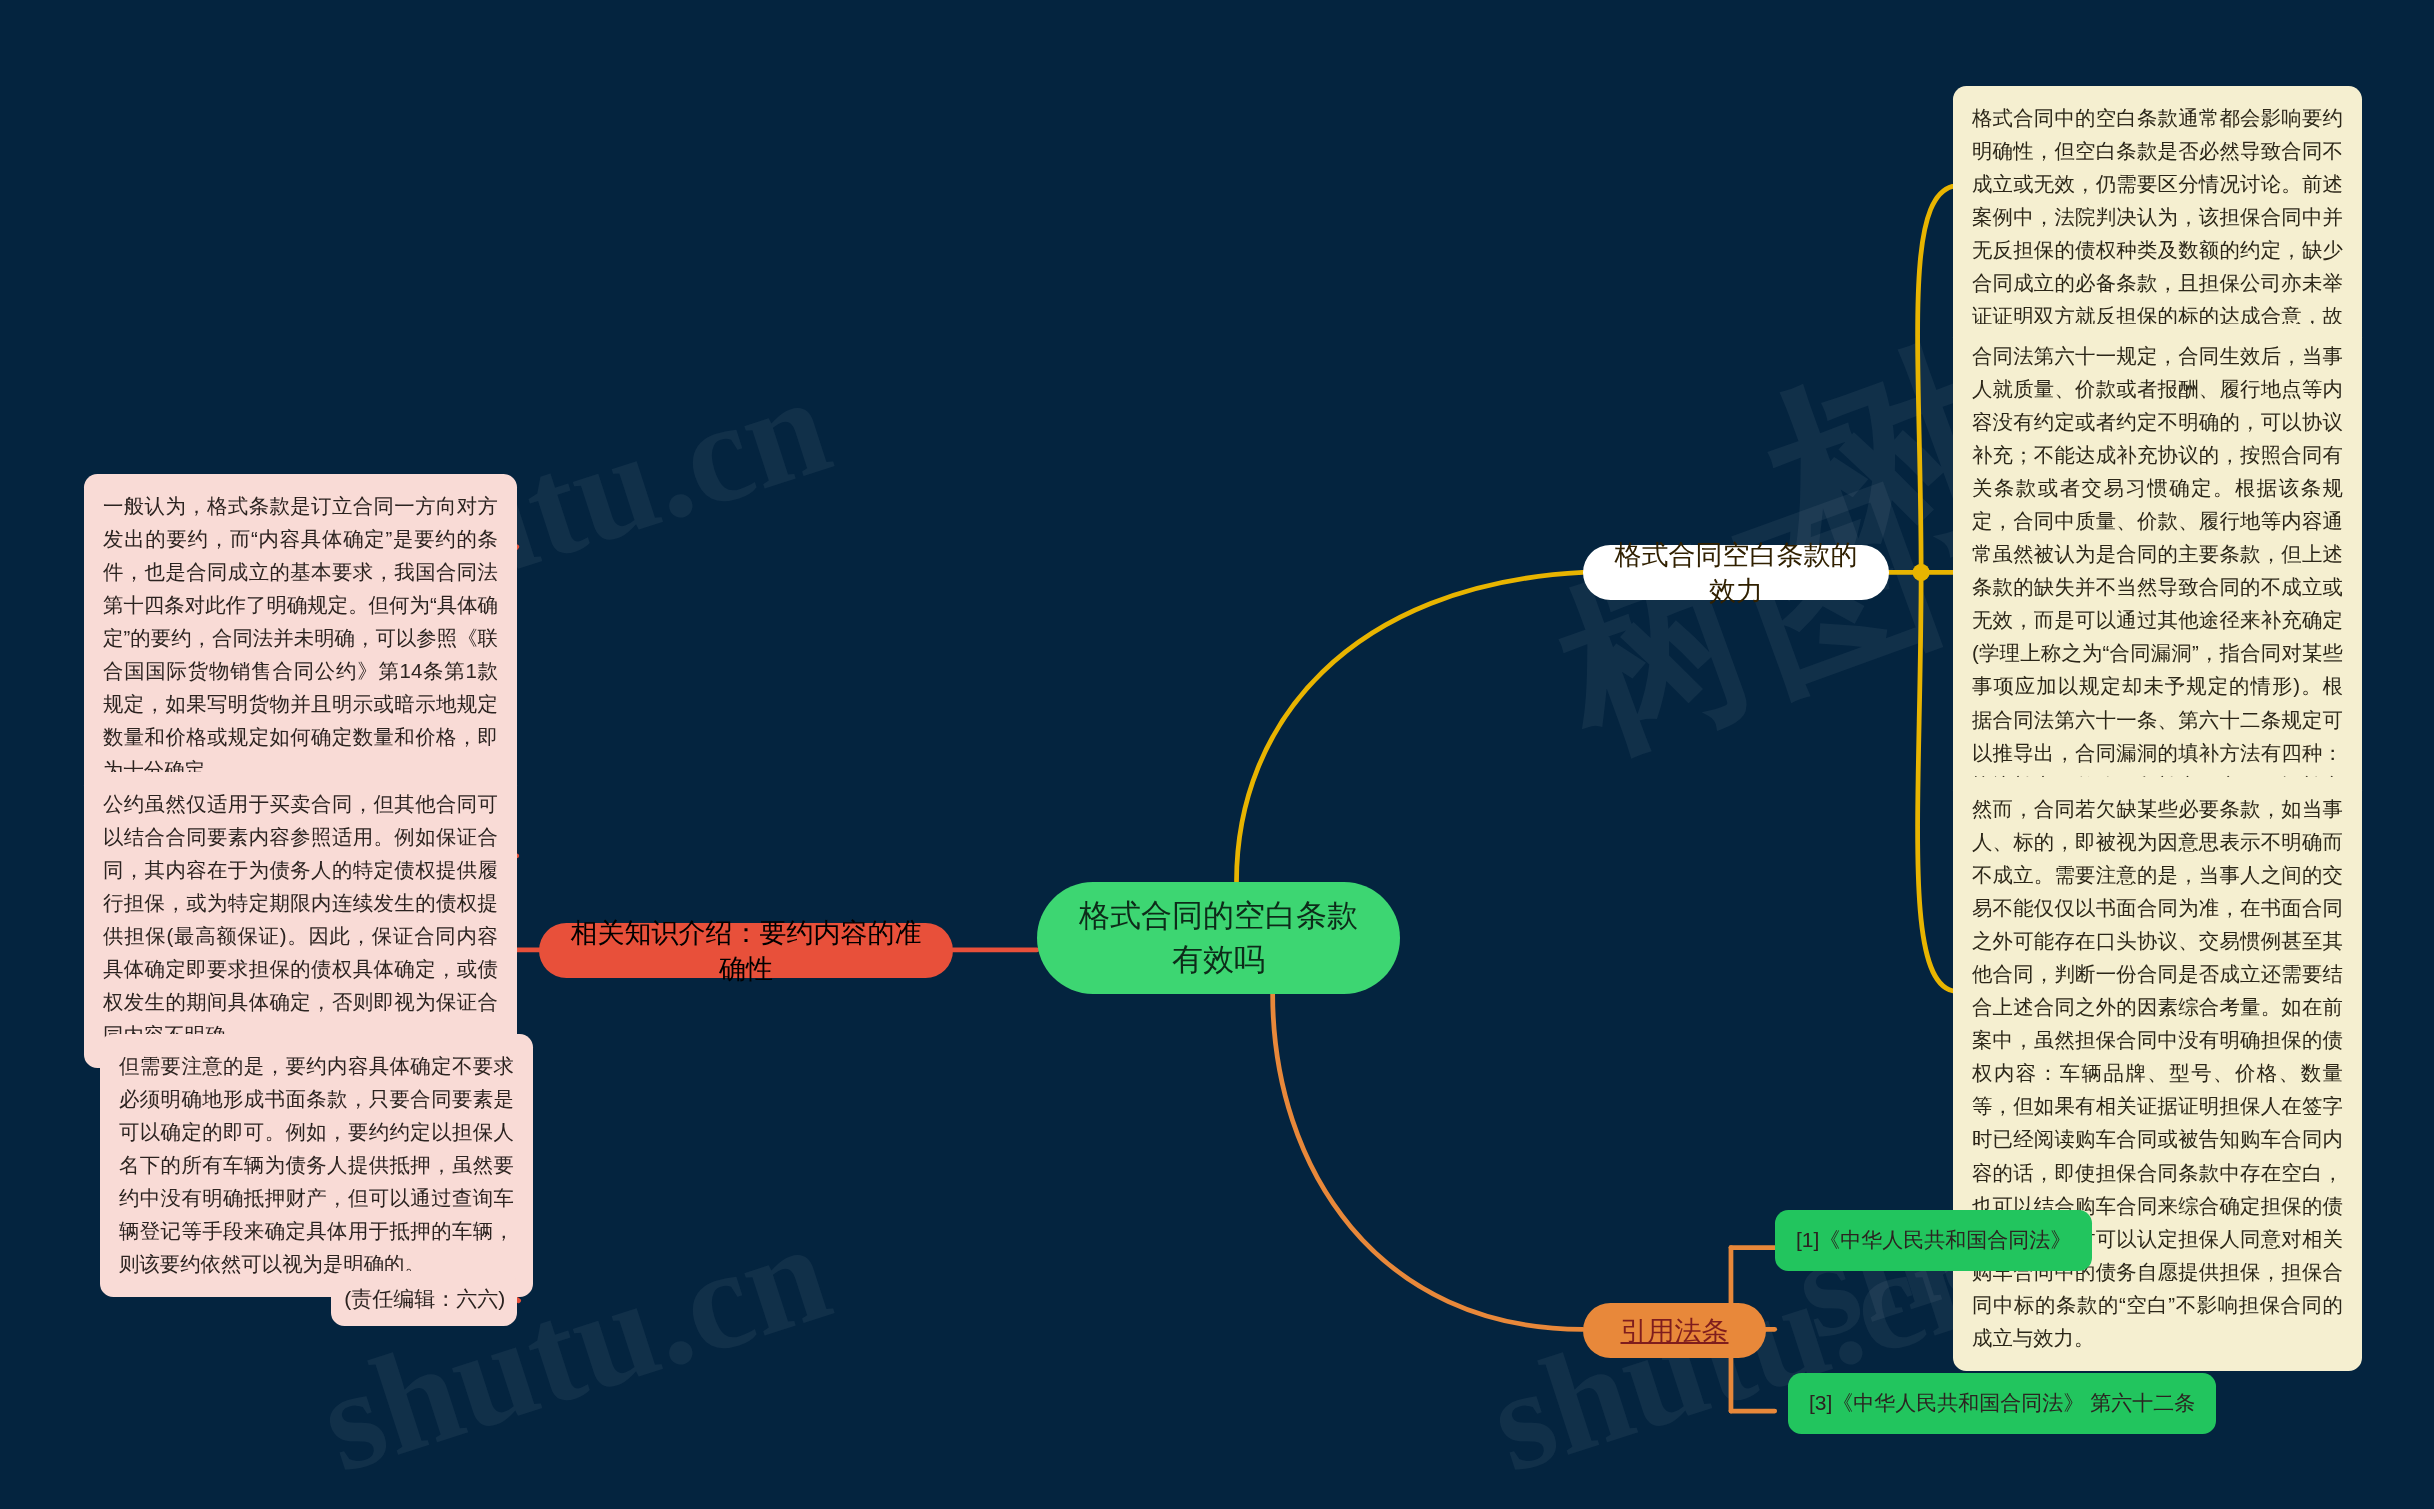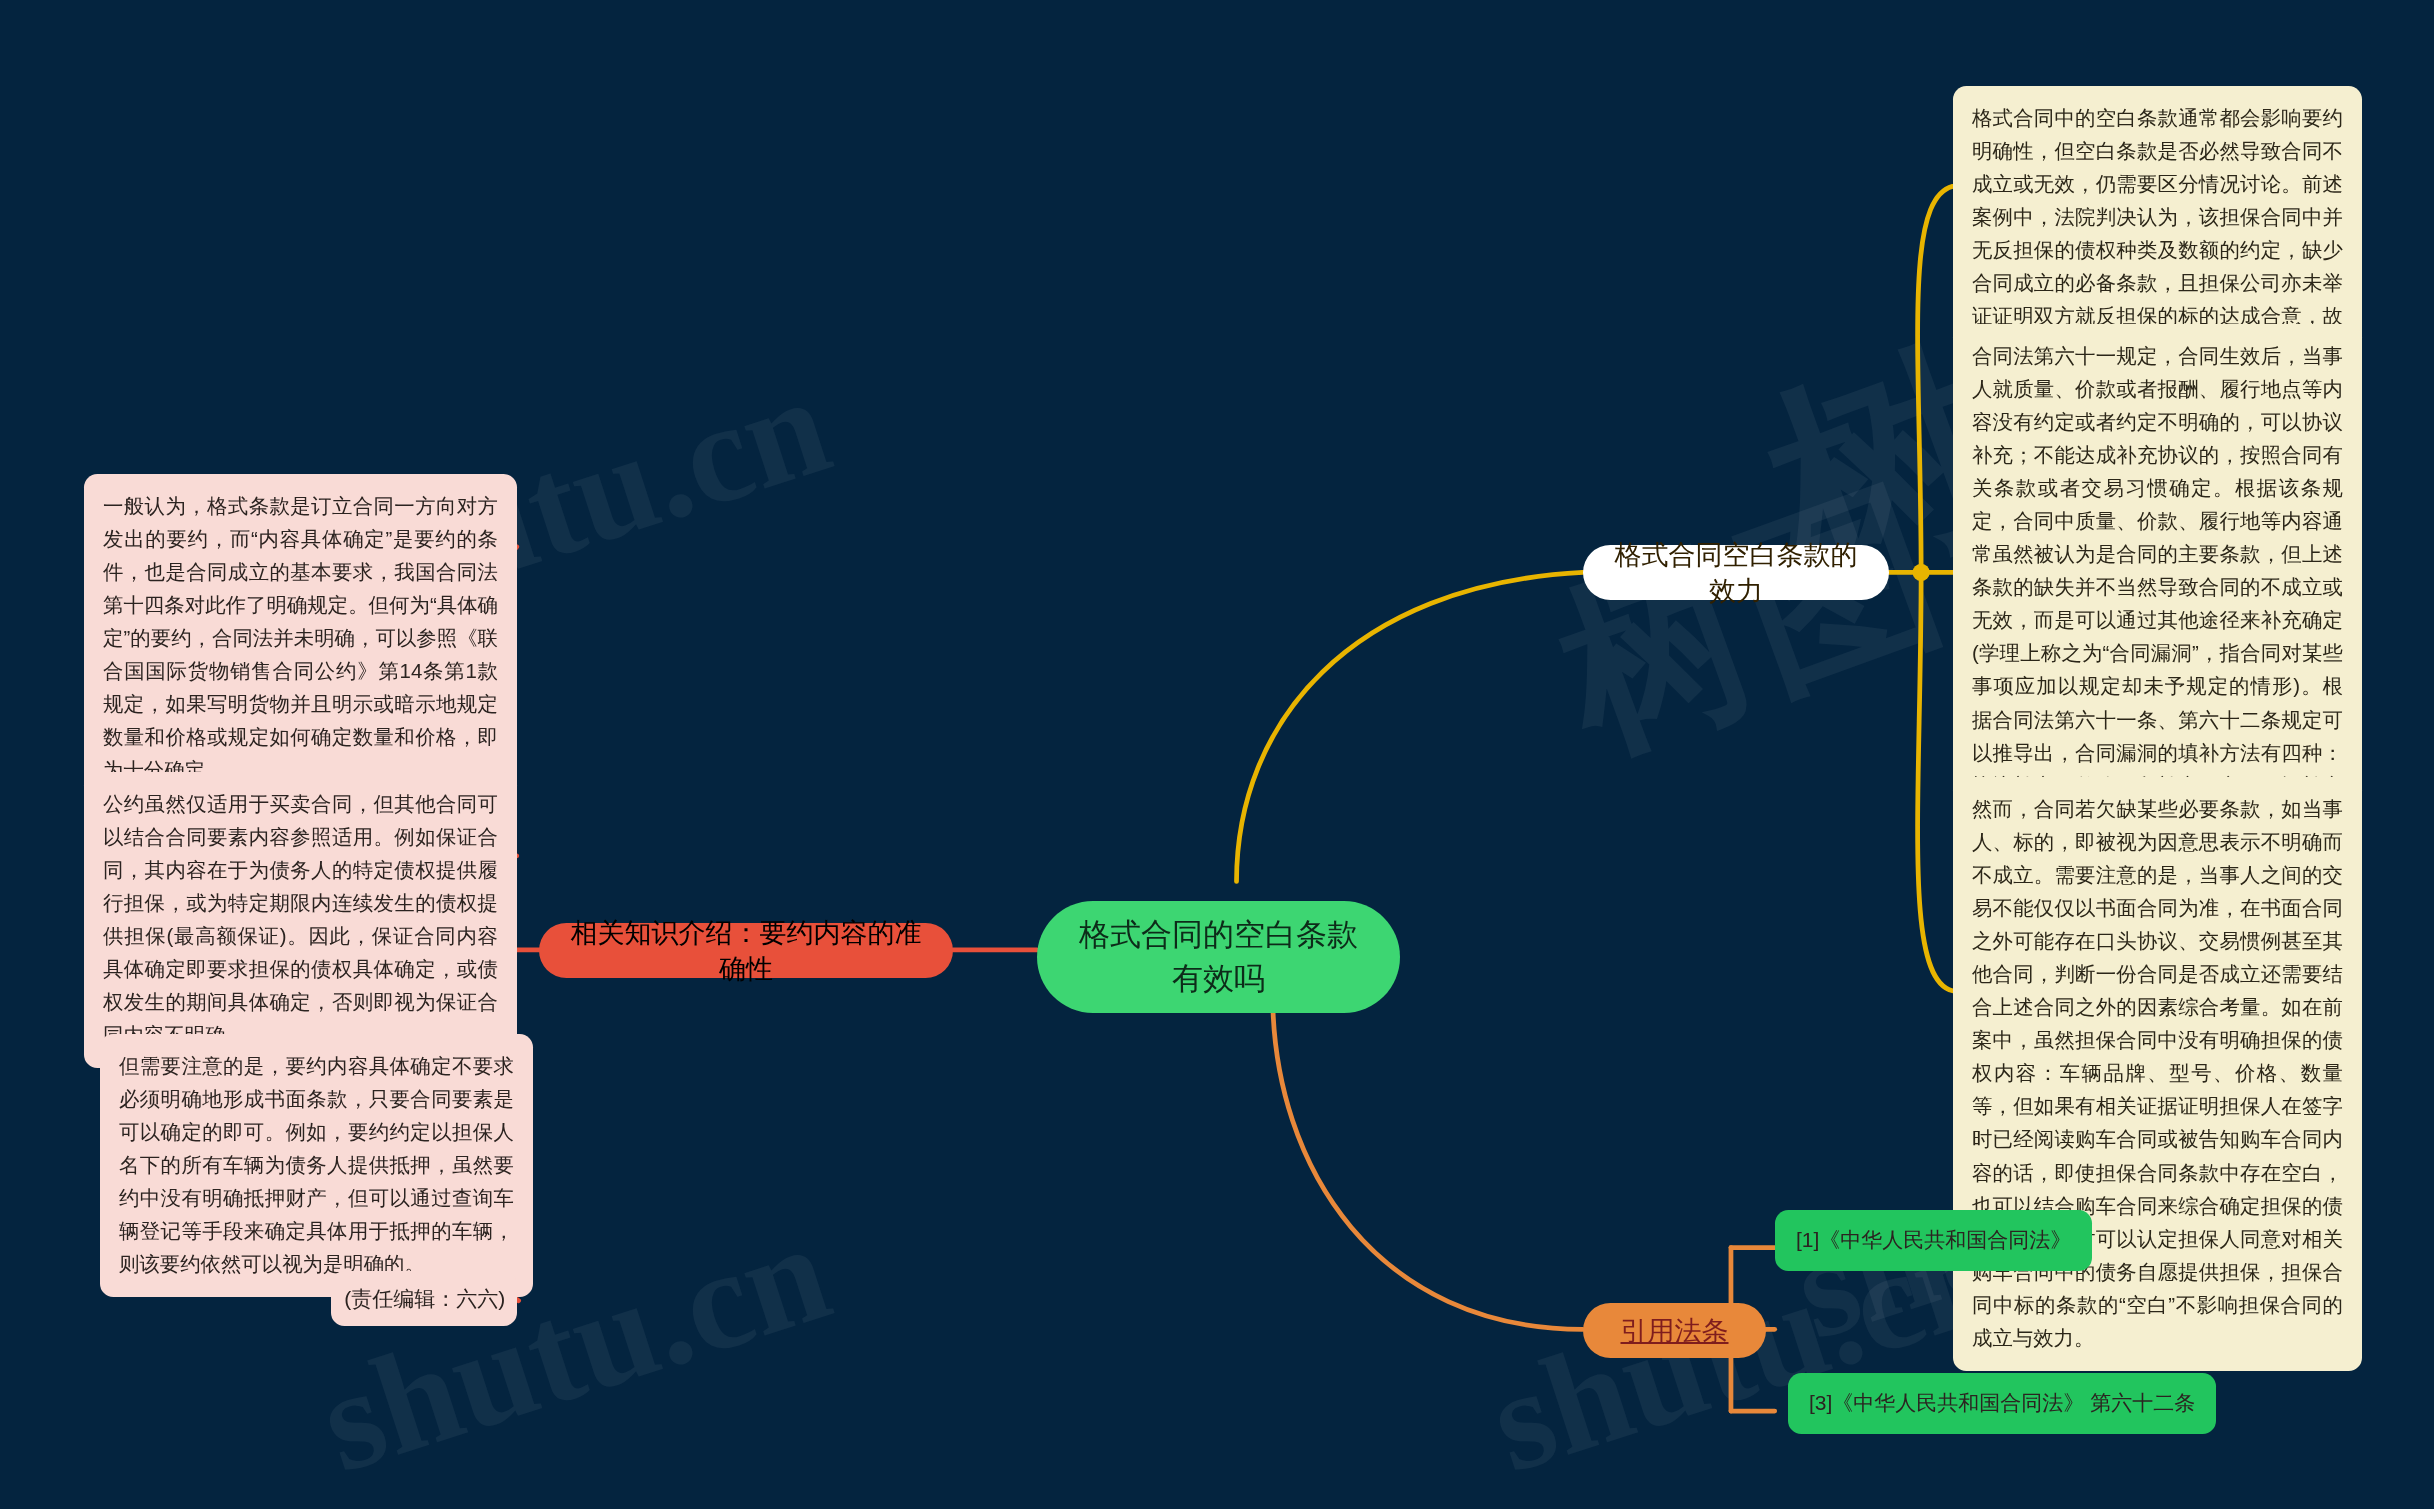--- a/index.html
+++ b/index.html
@@ -39,21 +39,21 @@
   
   .node {
     position: absolute;
     z-index: 3;
     display: flex;
     align-items: center;
     justify-content: center;
     text-align: center;
   }
   .root {
-    left: 1037px; top: 901px;
+    left: 1037px; top: 882px;
     width: 363px; height: 112px;
     background: #3dd672;
     border-radius: 56px;
     color: #0d2b19;
     font-size: 31px;
     line-height: 1.42;
     padding: 0 28.5px;
   }
   .branch {
     border-radius: 38px;

